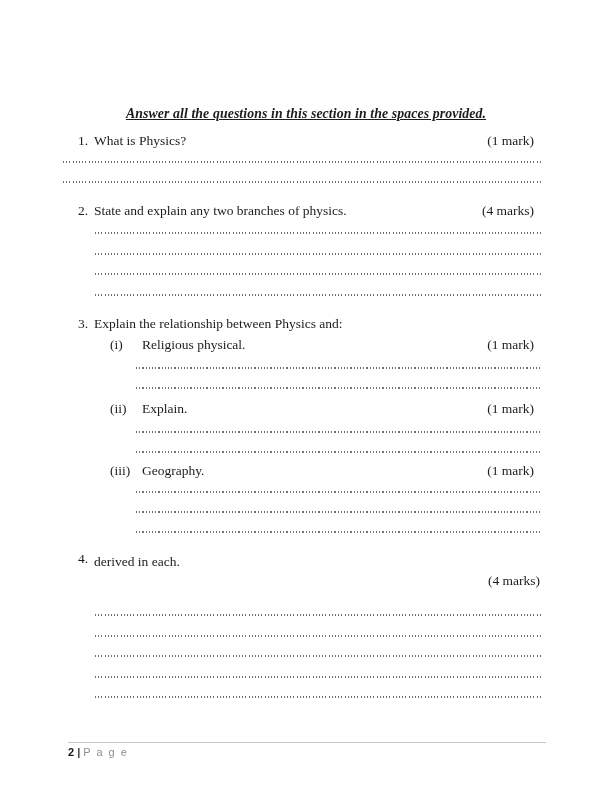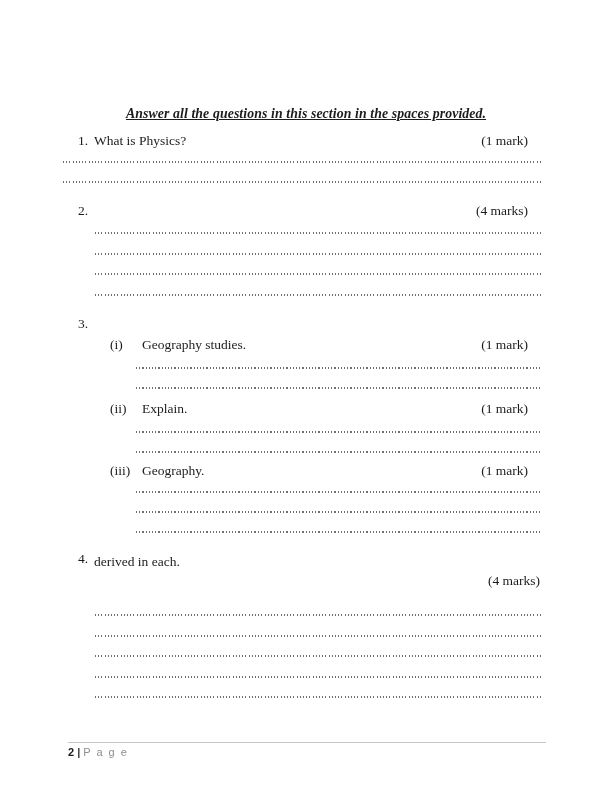--- a/index.html
+++ b/index.html
@@ -21,21 +21,21 @@
     text-decoration:underline;
     font-size:13.8px;
     letter-spacing:0.1px;
   }
   .q-row {
     position:absolute; left:78px; right:72px; height:17px;
     white-space:nowrap;
   }
   .q-num { position:absolute; left:0; }
   .q-text { display:inline-block; margin-left:16px;text-align:right; }
-  .q-marks { position:absolute; right:12px; }
+  .q-marks { position:absolute; right:6px; }
   .sub-row { left:110px; }
   .sub-row .q-text { margin-left:32px; }
   .q4-block { position:absolute; left:78px; right:72px; top:535px; }
   .q4-text { margin-left:16px; line-height:22px; }
   .q4-marks { position:absolute; right:0; top:22px; }
   .ans-line {
     position:absolute; height:2px;
     background-image:repeating-linear-gradient(to right,#6f6f6f 0 1.1px,transparent 1.1px 3.2px);
     background-position:0 bottom;
   }
@@ -66,34 +66,36 @@
   <div class="q-row" style="top:117px">
     <span class="q-num">1.</span>
     <span class="q-text">What is Physics?</span>
     <span class="q-marks">(1 mark)</span>
   </div>
   <div class="ans-line full-line" style="top:145px"></div>
   <div class="ans-line full-line" style="top:165px"></div>
 
   <div class="q-row" style="top:187px">
     <span class="q-num">2.</span>
+    <span class="q-text">State and explain any two branches of physics.</span>
     <span class="q-marks">(4 marks)</span>
   </div>
   <div class="ans-line ind-line" style="top:216px"></div>
   <div class="ans-line ind-line" style="top:237px"></div>
   <div class="ans-line ind-line" style="top:257px"></div>
   <div class="ans-line ind-line" style="top:278px"></div>
 
   <div class="q-row" style="top:300px">
     <span class="q-num">3.</span>
+    <span class="q-text">Explain the relationship between Physics and:</span>
   </div>
 
   <div class="q-row sub-row" style="top:321px">
     <span class="q-num">(i)</span>
-    <span class="q-text">Geography studies.</span>
+    <span class="q-text">Religious physical.</span>
     <span class="q-marks">(1 mark)</span>
   </div>
   <div class="ans-line sub-line" style="top:351px"></div>
   <div class="ans-line sub-line" style="top:371px"></div>
 
   <div class="q-row sub-row" style="top:385px">
     <span class="q-num">(ii)</span>
     <span class="q-text">Explain.</span>
     <span class="q-marks">(1 mark)</span>
   </div>

